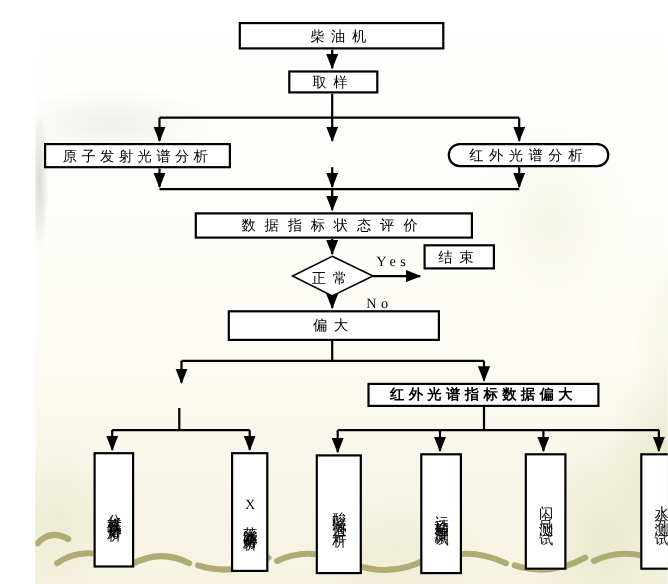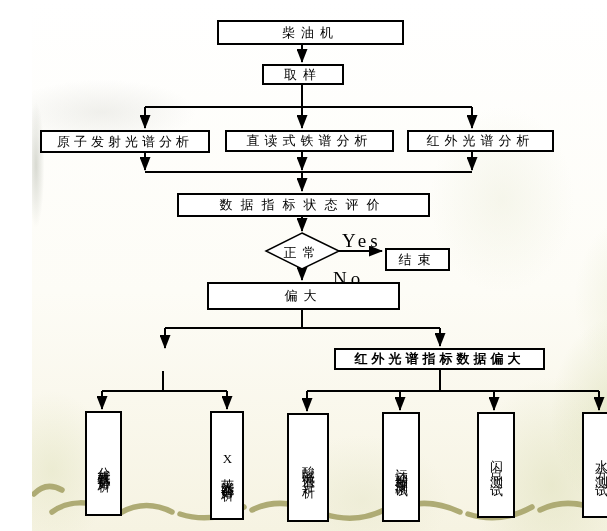--- a/index.html
+++ b/index.html
@@ -37,21 +37,21 @@
     letter-spacing:2px;
     line-height:normal;
   }
   .dlabel{
     position:absolute;
     display:flex;align-items:flex-end;justify-content:center;
     font-size:13px;color:#000;letter-spacing:6px;white-space:nowrap;
   }
   .yn{
     position:absolute;
-    font-size:19px;color:#000;letter-spacing:4px;
+    font-size:13px;color:#000;letter-spacing:4px;
     font-family:"Liberation Serif", serif;
   }
 </style>
 </head>
 <body>
 
 <div class="canvas">
 
   <svg class="layer" width="607" height="531">
     <g fill="none" stroke="#aeab74" stroke-width="5.5" stroke-linecap="round">
@@ -115,39 +115,36 @@
   </div>
 
   <div class="node" style="left:230px;top:64px;width:82px;height:21px;">
     <span>取样</span>
   </div>
 
   <div class="node" style="left:8px;top:130px;width:170px;height:23px;letter-spacing:4px;">
     <span>原子发射光谱分析</span>
   </div>
 
-  <div class="node" style="left:193px;top:130px;width:169px;height:22px;letter-spacing:5px;">
-    <span>直读式铁谱分析</span>
-  </div>
 
-  <div class="node" style="left:375px;top:130px;width:147px;height:22px;letter-spacing:5px;">
+  <div class="node" style="left:375px;top:130px;width:147px;height:22px;letter-spacing:5px;border-radius:11px;">
     <span>红外光谱分析</span>
   </div>
 
   <div class="node" style="left:145px;top:193px;width:253px;height:24px;letter-spacing:8px;">
     <span>数据指标状态评价</span>
   </div>
 
   <div class="dlabel" style="left:234px;top:240px;width:73px;height:22px;">
     <span>正常</span>
   </div>
 
   <div class="yn" style="left:310px;top:230px;">Yes</div>
 
-  <div class="node" style="left:353px;top:248px;width:65px;height:23px;">
+  <div class="node" style="left:353px;top:222px;width:65px;height:23px;">
     <span>结束</span>
   </div>
 
   <div class="yn" style="left:301px;top:268px;">No</div>
 
   <div class="node" style="left:175px;top:282px;width:193px;height:28px;">
     <span>偏大</span>
   </div>
 
 

